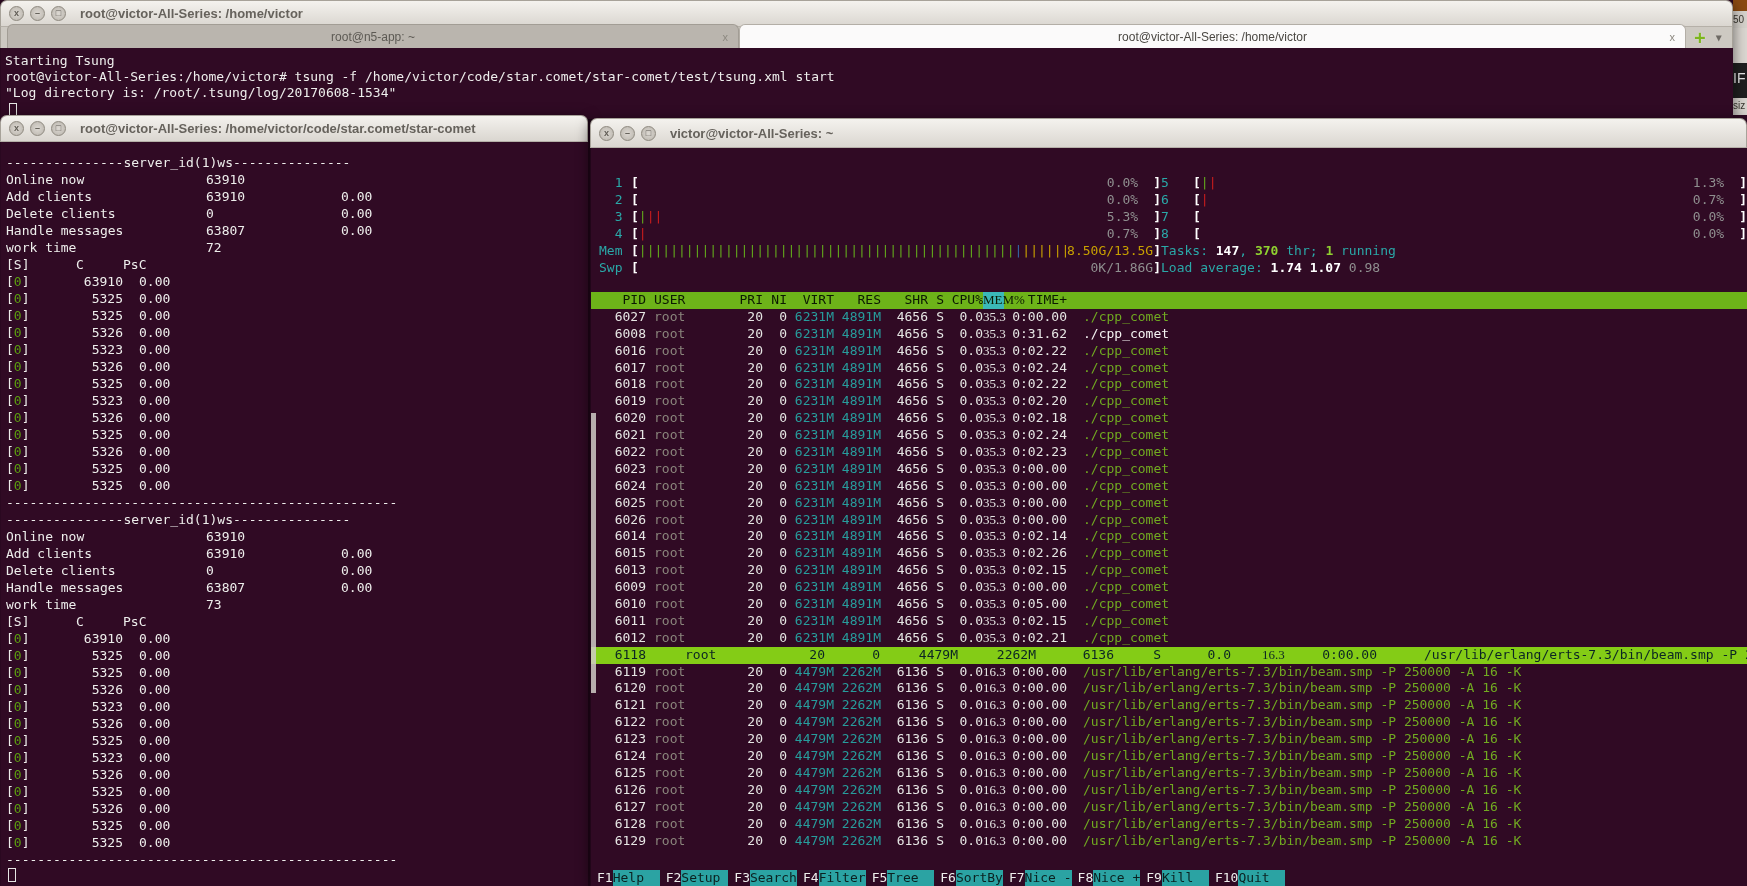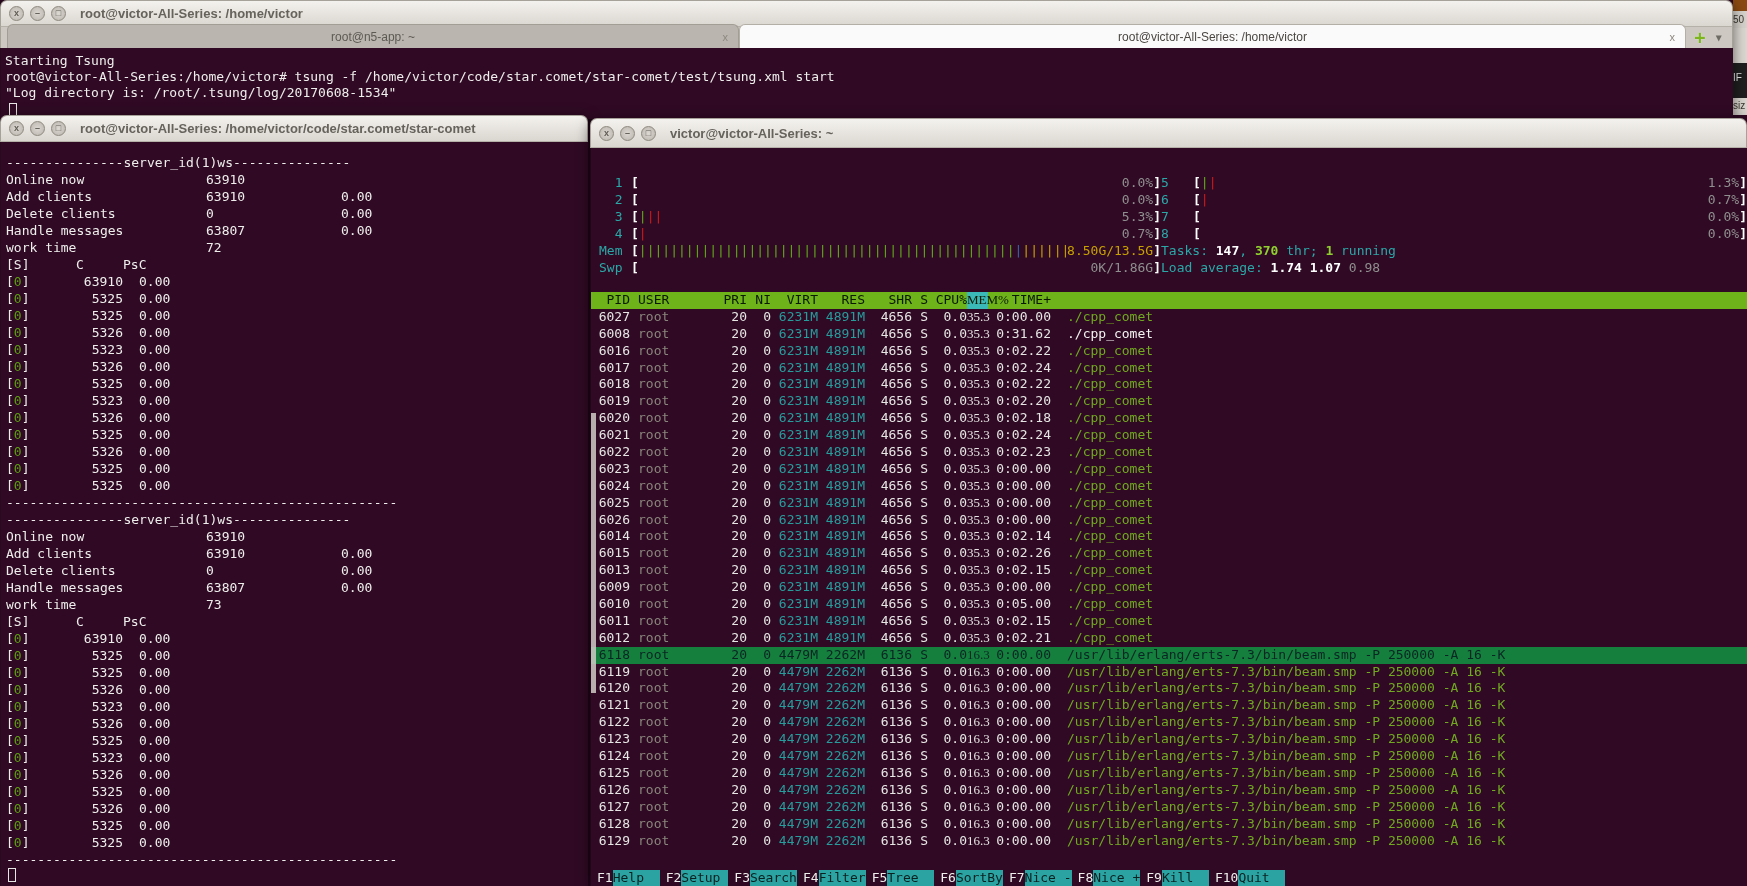--- a/index.html
+++ b/index.html
@@ -69,70 +69,70 @@
   .mline { height:17px; line-height:17px; display:flex; white-space:pre; }
   .mhalf-l { width:562px; display:flex; }
   .mhalf-r { flex:1; display:flex; }
   .mlabel { width:32px; color:#2aa8a8; white-space:pre; }
   .brk { color:#ffffff; font-weight:bold; }
   .meter-inner { position:relative; overflow:hidden; flex:1; }
   .bars-green { color:#62a81c; }
   .bars-red { color:#c81d1d; }
   .bars-blue { color:#3465a4; }
   .bars-yellow { color:#c8a000; }
-  .meter-pct { position:absolute; right:0; top:0; color:#8f8f8f;margin-left:44px; }
+  .meter-pct { position:absolute; right:15px; top:0; color:#8f8f8f;margin-left:44px; }
   .mem-val { position:absolute; right:0; top:0; color:#c8a000; }
   .swp-val { position:absolute; right:0; top:0; color:#8f8f8f; }
   .tasks-label, .thr-label { color:#2aa8a8; }
   .tasks-num { color:#ffffff; font-weight:bold; }
   .tasks-green { color:#8fd030; font-weight:bold; }
   .load-vals { color:#ffffff; font-weight:bold; }
   .load-dim { color:#8f8f8f; }
   .up-val { color:#ffffff; font-weight:bold; }
   .blankline { height:16px; }
 
   .ptable { }
   .phdr { background:#6db319; color:#0c1a02; }
   .prow, .phdr { display:flex; height:16.9px; line-height:16.9px; white-space:pre;
-                 padding-left:0; overflow:hidden; }
+                 padding-left:16px; overflow:hidden; }
   .c-pid { width:39px; text-align:right; }
   .c-user { width:78px; padding-left:8px; color:#8a857c; }
   .c-pri { width:39px; text-align:right; }
   .c-ni { width:24px; text-align:right; }
   .c-virt { width:47px; text-align:right; color:#279c9c; }
   .c-res { width:47px; text-align:right; color:#279c9c; }
   .c-shr { width:47px; text-align:right; }
   .c-s { width:16px; text-align:right; }
   .c-cpu { width:39px; text-align:right; }
   .c-mem { width:21px; text-align:right;font-family:Liberation Serif, serif; }
   .c-time { width:63px; text-align:right; }
   .c-cmd { flex:1; padding-left:16px; color:#71aa21; overflow:hidden; }
   .phdr .c-user, .phdr .c-virt, .phdr .c-res, .phdr .c-cmd { color:#0c1a02; }
   .phdr .c-mem { background:#3bb8b8; }
   .prow { color:#e6e6e4; }
-  .prow.selected { background:#15803d; }
+  .prow.selected { background:#84cc16;gap:31px; }
   .prow.selected span { color:#0b2524; }
   .c-cmd.white { color:#f4f4f2; }
 
   .fnbar { position:absolute; left:0; right:0; bottom:0; height:16px; display:flex;
            background:#300a24; line-height:16px; white-space:pre; }
   .fkey { color:#eeeeec; padding-left:6px; }
   .flabel { background:#2ba3a3; color:#0b2120; width:47px; }
 
   .hscroll { position:absolute; left:0; top:265px; width:5px; height:280px;
              background:#cfcbc5; opacity:.85; }
   .stats-cursor { margin-left:2px; }
 
   
   .edge-strip { position:absolute; left:1733px; top:0; width:14px; height:886px; z-index:0; }
   .edge-brown { height:11px; background:#8a4a12; }
   .edge-50 { height:17px; background:#d6d2cc; color:#3a372f; font-size:10px;
              font-family:"Liberation Sans", sans-serif; line-height:17px; }
   .edge-light1 { height:35px; background:#dbd7d1; }
-  .edge-if { height:35px; background:#1f1f1f; color:#e8e8e8; font-size:10px;
+  .edge-if { height:35px; background:#1f1f1f; color:#e8e8e8; font-size:14px;
              font-family:"Liberation Sans", sans-serif; line-height:30px; }
   .edge-siz { height:17px; background:#d9d5cf; color:#3a372f; font-size:10px;
               font-family:"Liberation Sans", sans-serif; line-height:15px; }
   .edge-rest { height:771px; background:#300a24; }
 </style>
 </head>
 <body>
 
 <div class="screen">
 

